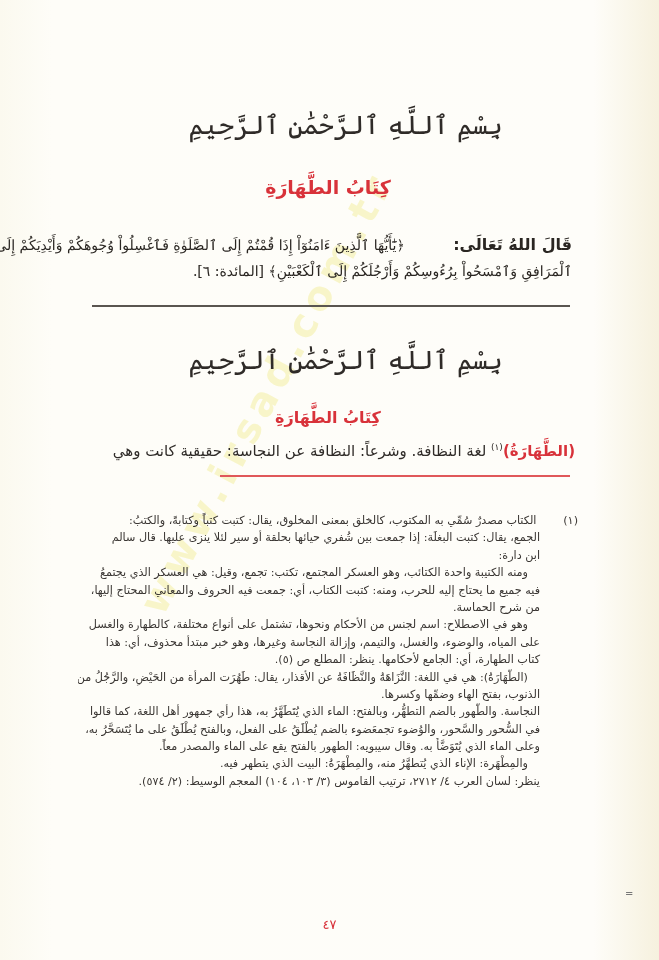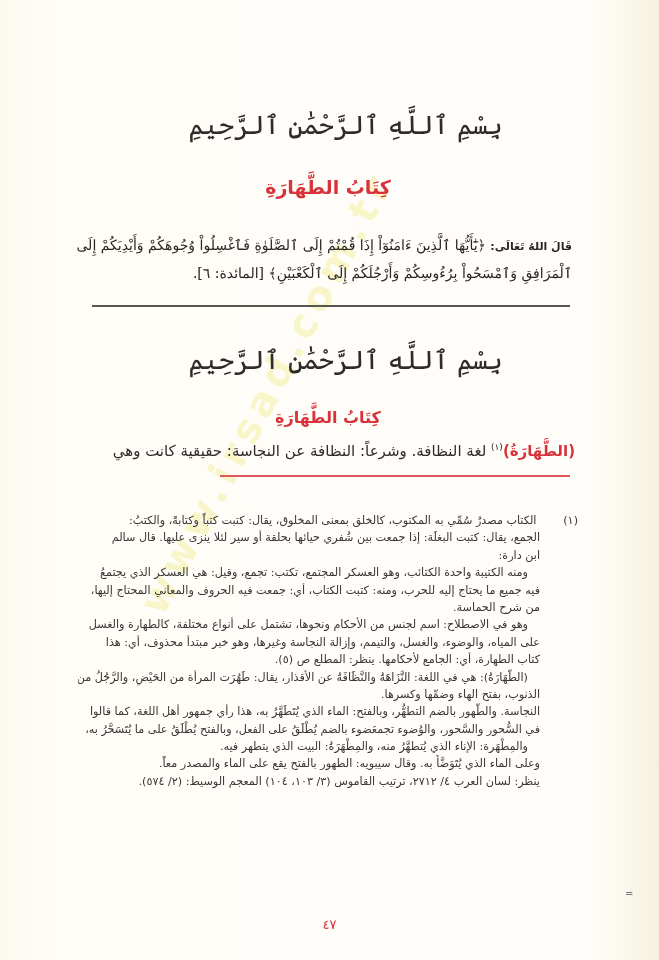--- a/index.html
+++ b/index.html
@@ -42,21 +42,21 @@
     }
 
     .verse-block {
       left: 92px;
       width: 480px;
       font-family: "DejaVu Serif", serif;
       font-size: 14px;
       line-height: 26px;
       color: #2a2622;
     }
-    .verse-block .lead { font-family: "DejaVu Sans", sans-serif; font-weight: bold; font-size: 11px; }
+    .verse-block .lead { font-family: "DejaVu Sans", sans-serif; font-weight: bold; font-size: 16px; margin-left: 44px; }
 
     .rule-dark {
       left: 92px;
       width: 478px;
       height: 1.5px;
       background: #5a5550;
     }
     .rule-red {
       left: 220px;
       width: 350px;
@@ -159,21 +159,21 @@
     <div class="fn-line indent" style="padding-right:50px;">ومنه الكتيبة واحدة الكتائب، وهو العسكر المجتمع، تكتب: تجمع، وقيل: هي العسكر الذي يجتمعُ</div>
     <div class="fn-line indent">فيه جميع ما يحتاج إليه للحرب، ومنه: كتبت الكتاب، أي: جمعت فيه الحروف والمعاني المحتاج إليها،</div>
     <div class="fn-line indent">من شرح الحماسة.</div>
     <div class="fn-line indent" style="padding-right:50px;">وهو في الاصطلاح: اسم لجنس من الأحكام ونحوها، تشتمل على أنواع مختلفة، كالطهارة والغسل</div>
     <div class="fn-line indent">على المياه، والوضوء، والغسل، والتيمم، وإزالة النجاسة وغيرها، وهو خبر مبتدأ محذوف، أي: هذا</div>
     <div class="fn-line indent">كتاب الطهارة، أي: الجامع لأحكامها. ينظر: المطلع ص (٥).</div>
     <div class="fn-line indent" style="padding-right:50px;text-align:right;">(الطَّهَارَةُ): هي في اللغة: النَّزَاهَةُ والنَّظَافَةُ عن الأقذار، يقال: طَهُرَت المرأة من الحَيْضِ، والرَّجُلُ من</div>
     <div class="fn-line indent">الذنوب، بفتح الهاء وضمِّها وكسرها.</div>
     <div class="fn-line indent">النجاسة. والطُّهور بالضم التطهُّر، وبالفتح: الماء الذي يُتَطَهَّرُ به، هذا رأي جمهور أهل اللغة، كما قالوا</div>
     <div class="fn-line indent">في السُّحور والسَّحور، والوُضوء تجمعَضوء بالضم يُطْلَقُ على الفعل، وبالفتح يُطْلَقُ على ما يُتَسَحَّرُ به،</div>
+    <div class="fn-line indent">وعلى الماء الذي يُتَوَضَّأُ به. وقال سيبويه: الطهور بالفتح يقع على الماء والمصدر معاً.</div>
     <div class="fn-line indent" style="padding-right:50px;">والمِطْهَرة: الإناء الذي يُتطهَّرُ منه، والمِطْهَرَةُ: البيت الذي يتطهر فيه.</div>
-    <div class="fn-line indent">وعلى الماء الذي يُتَوَضَّأُ به. وقال سيبويه: الطهور بالفتح يقع على الماء والمصدر معاً.</div>
     <div class="fn-line indent">ينظر: لسان العرب ٤/ ٢٧١٢، ترتيب القاموس (٣/ ١٠٣، ١٠٤) المعجم الوسيط: (٢/ ٥٧٤).</div>
   </div>
 
   <div class="abs edge-mark">=</div>
 
   <div class="abs page-number center">٤٧</div>
 </div>
 
 </body></html>

